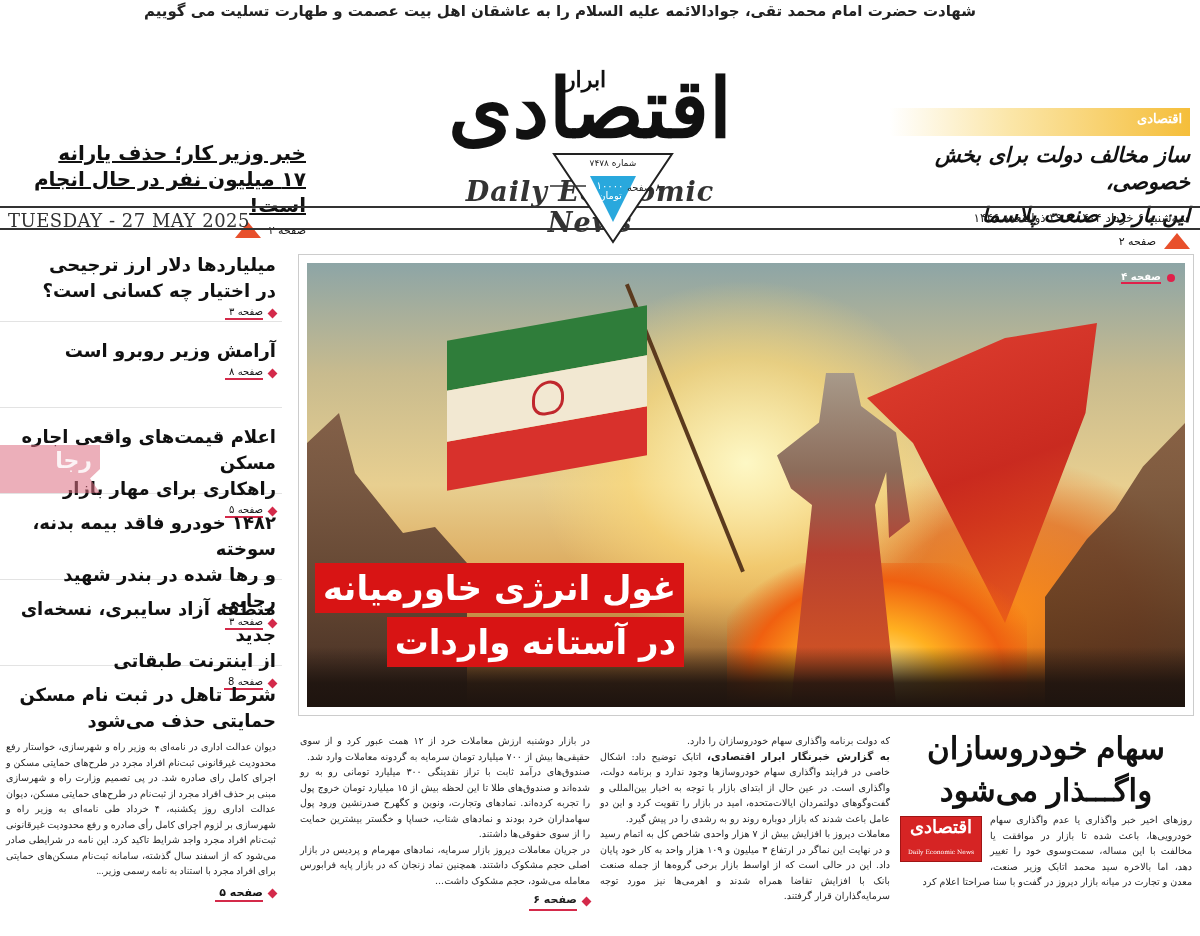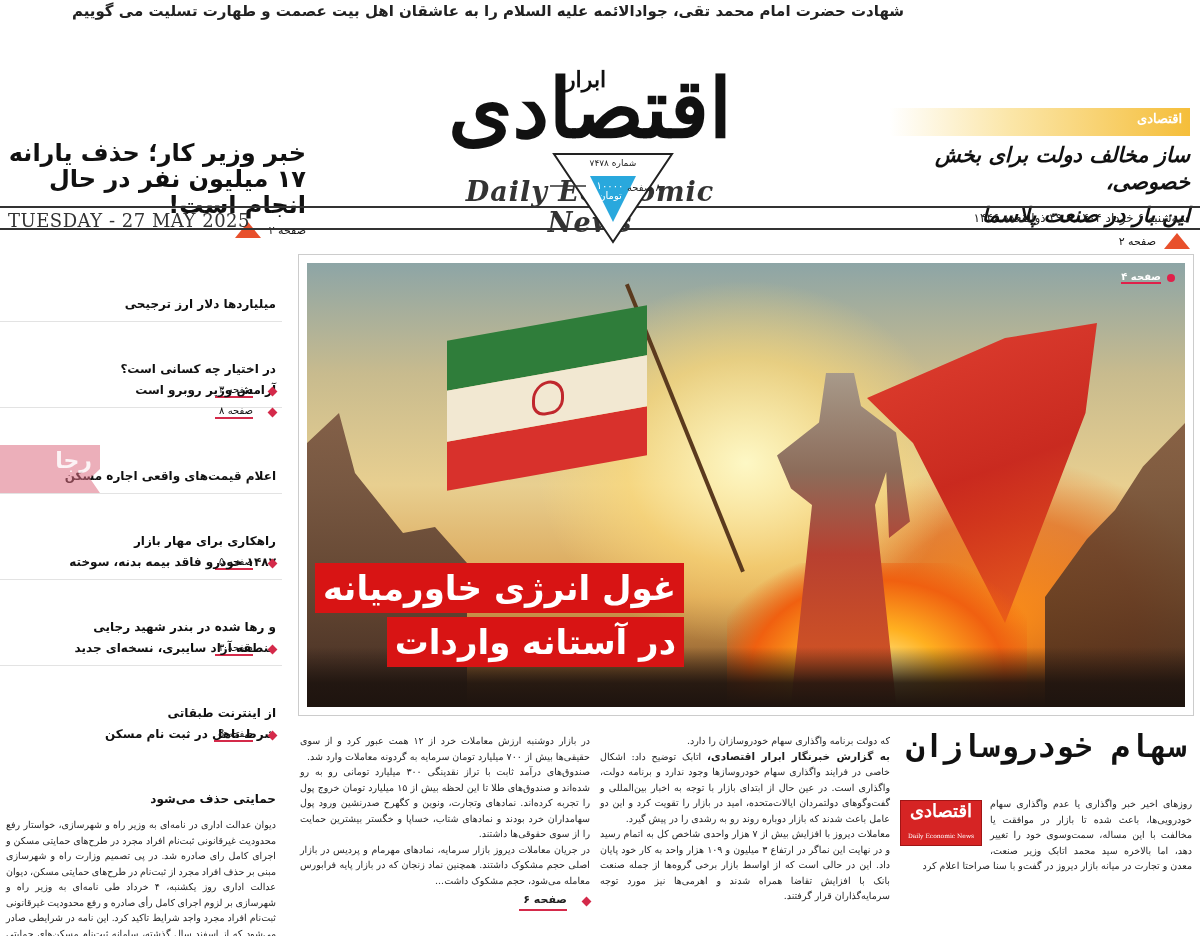--- a/index.html
+++ b/index.html
@@ -2,57 +2,57 @@
 <html><head>
 <meta charset="utf-8">
 <style>
   * { box-sizing: border-box; margin: 0; padding: 0; }
   html, body { width: 1200px; height: 936px; background: #fff; overflow: hidden; }
   body { font-family: "DejaVu Sans", sans-serif; color: #111; position: relative; }
 
   .rtl { direction: rtl; }
 
   
-  .top-banner { position: absolute; top: 0; left: 0; width: 976px; height: 24px; text-align: center; }
+  .top-banner { position: absolute; top: 0; left: 0; width: 976px; height: 24px; text-align: right; }
   .top-banner span { font-size: 15px; font-weight: bold; color: #222; line-height: 22px; }
 
   
   .masthead { position: absolute; top: 28px; left: 0; width: 1200px; height: 200px; }
   .logo { position: absolute; left: 415px; top: 30px; width: 350px; height: 120px; text-align: center; }
   .logo-fa { font-family: "DejaVu Serif", serif; font-size: 82px; font-weight: bold; line-height: 100px; color: #111; letter-spacing: -2px; }
   .logo-abrar { position: absolute; left: 150px; top: 8px; font-family: "DejaVu Serif", serif; font-size: 22px; font-weight: bold; color: #111; }
   .logo-en { position: absolute; left: 430px; top: 148px; width: 320px; text-align: center; font-family: "DejaVu Serif", serif; font-size: 27px; color: #333; font-weight: bold; letter-spacing: 1px; font-style: italic; }
 
   .issue-badge { position: absolute; left: 550px; top: 150px; width: 126px; height: 96px; }
   .issue-badge svg { position: absolute; left: 0; top: 0; }
   .issue-num { position: absolute; left: 30px; top: 8px; width: 66px; text-align: center; font-size: 9px; color: #222; }
   .issue-price { position: absolute; left: 41px; top: 31px; width: 38px; text-align: center; font-size: 10px; color: #fff; line-height: 10px; }
   .pages { position: absolute; left: 627px; top: 182px; font-size: 10px; color: #222; }
 
   .teaser-left { position: absolute; left: 6px; top: 112px; width: 300px; text-align: right; }
-  .teaser-left .head { font-size: 24px; font-weight: bold; line-height: 26px; }
+  .teaser-left .head { font-size: 20px; font-weight: bold; line-height: 26px; text-decoration: underline; }
   .teaser-right { position: absolute; left: 880px; top: 80px; width: 310px; text-align: right; }
   .brand-strip { width: 300px; height: 28px; margin-left: 10px; background: linear-gradient(90deg, #fff 0%, #fbe6a8 40%, #f5be3a 100%); position: relative; }
   .brand-strip span { position: absolute; right: 8px; top: 3px; font-size: 13px; color: #fff; font-family: "DejaVu Serif", serif; font-weight: bold; }
   .teaser-right .head { font-size: 21px; font-weight: bold; line-height: 27px; margin-top: 6px; font-style: italic; }
 
   .page-ref { display: flex; align-items: center; gap: 8px; font-size: 11px; margin-top: 4px; }
   .tri { width: 0; height: 0; border-left: 13px solid transparent; border-right: 13px solid transparent; border-bottom: 16px solid #e8502c; display: inline-block; }
   .teaser-left .page-ref { justify-content: flex-start; }
   .teaser-right .page-ref { justify-content: flex-end; }
 
   .dateline { position: absolute; top: 178px; left: 0; width: 1200px; height: 24px; border-top: 2px solid #333; border-bottom: 2px solid #333; top: 206px; }
   .date-en { position: absolute; left: 8px; top: 2px; font-family: "DejaVu Serif", serif; font-size: 18px; color: #333; letter-spacing: 0.5px; }
   .date-fa { position: absolute; right: 12px; top: 3px; font-size: 12px; color: #222; }
 
   
   .left-col { position: absolute; left: 0; top: 236px; width: 282px; }
   .news-item { text-align: right; padding: 16px 6px 6px 6px; border-bottom: 1px solid #e3e3e3; height: 86px; }
-  .news-item .h { font-size: 12px; font-weight: bold; line-height: 26px; margin-top: 39px; }
-  .pref { display: flex; align-items: center; gap: 13px; font-size: 10px; margin-top: 2px; }
+  .news-item .h { font-size: 18px; font-weight: bold; line-height: 26px; }
+  .pref { display: flex; align-items: center; gap: 3px; font-size: 10px; margin-top: 2px; }
   .pref .lbl { border-bottom: 2px solid #d42a4a; padding-bottom: 1px; padding-left: 4px; }
   .diamond { width: 7px; height: 7px; background: #d42a4a; transform: rotate(45deg); display: inline-block; margin-left: 3px; }
   .left-col .body-text { text-align: justify; direction: rtl; font-size: 9.5px; line-height: 15.5px; color: #222; padding: 6px 6px 0 6px; font-family: Liberation Serif, serif; }
   .watermark { position: absolute; left: 0; top: 445px; width: 100px; height: 48px; background: rgba(220,110,130,0.55); clip-path: polygon(0 0, 100% 0, 100% 50%, 90% 70%, 100% 100%, 0 100%); }
   .watermark span { position: absolute; right: 8px; top: 3px; font-size: 22px; color: rgba(255,255,255,0.85); font-weight: bold; }
 
   
   .hero { position: absolute; left: 298px; top: 254px; width: 896px; height: 462px; border: 1px solid #ccc; padding: 8px; background: #fff; }
   .hero-img { position: relative; width: 100%; height: 100%; overflow: hidden;
     background:
@@ -79,21 +79,21 @@
   .hero-page .dot { width: 8px; height: 8px; border-radius: 50%; background: #e0204a; }
   .hero-page .lbl { border-bottom: 2px solid #e0204a; }
 
   
   .col { position: absolute; top: 733px; direction: rtl; text-align: justify; font-family: "DejaVu Serif", serif; font-size: 9.5px; line-height: 15.5px; color: #222; }
   .col p { margin-bottom: 0; }
   .col .bold { font-family: "DejaVu Sans", sans-serif; font-weight: bold; font-size: 10.5px; }
   .col-center1 { left: 300px; width: 290px; }
   .col-center2 { left: 600px; width: 290px; }
   .col-right { left: 900px; width: 292px; top: 728px; }
-  .col-right .big-head { font-family: Liberation Mono, monospace; font-weight: bold; font-size: 31px; line-height: 42px; text-align: center; color: #111; margin-bottom: 26px; }
+  .col-right .big-head { font-family: Liberation Sans, sans-serif; font-weight: bold; font-size: 31px; line-height: 42px; text-align: center; color: #111; margin-bottom: 0; }
   .red-logo { float: left; width: 82px; height: 46px; background: #d62424; margin: 4px 8px 0 0; position: relative; border: 1px solid #a01515; }
   .red-logo .fa { position: absolute; left: 0; top: 2px; width: 100%; text-align: center; color: #fff; font-family: "DejaVu Serif", serif; font-weight: bold; font-size: 18px; }
   .red-logo .en { position: absolute; left: 0; bottom: 2px; width: 100%; text-align: center; color: #fff; font-size: 6px; font-family: "DejaVu Serif", serif; }
   .col .pref { margin-top: 4px; font-family: "DejaVu Sans", sans-serif; font-size: 11px; font-weight: bold; }
 </style>
 </head>
 <body>
 
 <div class="top-banner rtl">
   <span>شهادت حضرت امام محمد تقی، جوادالائمه علیه السلام را به عاشقان اهل بیت عصمت و طهارت تسلیت می گوییم</span>
@@ -238,19 +238,20 @@
 
 <div class="col col-center2">
   <p>که دولت برنامه واگذاری سهام خودروسازان را دارد.</p>
   <p><span class="bold">به گزارش خبرنگار ابرار اقتصادی،</span><span> اتابک توضیح داد: اشکال خاصی در فرایند واگذاری سهام خودروسازها وجود ندارد و برنامه دولت، واگذاری است. در عین حال از ابتدای بازار با توجه به اخبار بین‌المللی و گفت‌وگوهای دولتمردان ایالات‌متحده، امید در بازار را تقویت کرد و این دو عامل باعث شدند که بازار دوباره روند رو به رشدی را در پیش گیرد.</span></p>
   <p>معاملات دیروز با افزایش بیش از ۷ هزار واحدی شاخص کل به اتمام رسید و در نهایت این نماگر در ارتفاع ۳ میلیون و ۱۰۹ هزار واحد به کار خود پایان داد. این در حالی است که از اواسط بازار برخی گروه‌ها از جمله صنعت بانک با افزایش تقاضا همراه شدند و اهرمی‌ها نیز مورد توجه سرمایه‌گذاران قرار گرفتند.</p>
 </div>
 
 <div class="col col-right">
   <div class="big-head">
     <div>سهام خودروسازان</div>
+    <div>واگـــذار می‌شود</div>
   </div>
   <div class="red-logo">
     <div class="fa">اقتصادی</div>
     <div class="en">Daily Economic News</div>
   </div>
   <p>روزهای اخیر خبر واگذاری یا عدم واگذاری سهام خودرویی‌ها، باعث شده تا بازار در موافقت یا مخالفت با این مساله، سمت‌وسوی خود را تغییر دهد، اما بالاخره سید محمد اتابک وزیر صنعت، معدن و تجارت در میانه بازار دیروز در گفت‌و با سنا صراحتا اعلام کرد</p>
 </div>
 
 </body></html>

